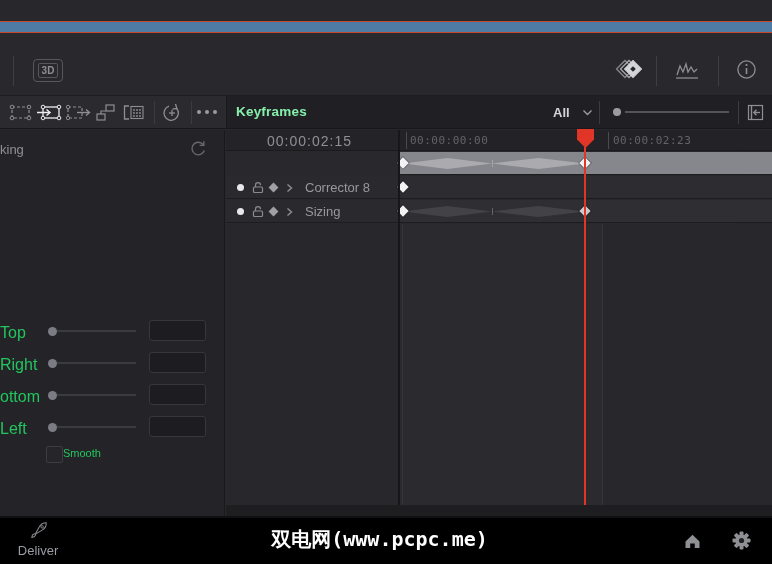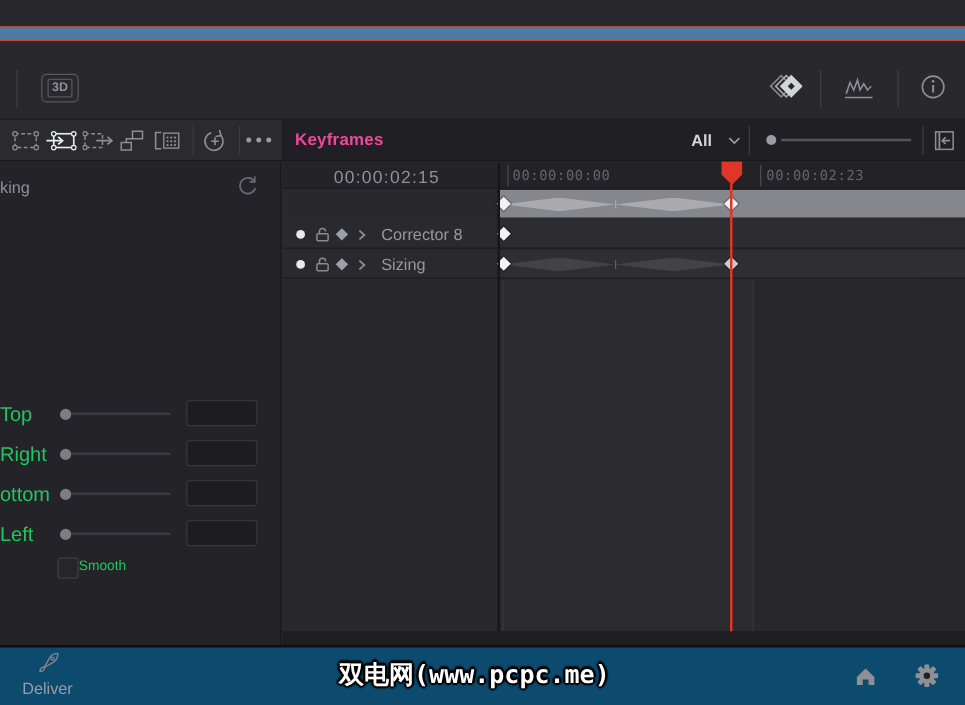--- a/index.html
+++ b/index.html
@@ -23,21 +23,21 @@
   .tb1-ico{top:25px;}
 
   
   .toolbar2{left:0;top:96px;width:772px;height:33px;background:#2b2b2f;
             border-bottom:1px solid #18181b;box-sizing:border-box;}
   .kf-header{left:226px;top:0;width:546px;height:32px;background:#202024;border-left:1px solid #1a1a1d;box-sizing:border-box;}
   .tool-ico{top:8px;}
   .tb2-sep{top:5px;width:1px;height:23px;background:#3b3b41;}
   .dots{left:197px;top:14px;width:24px;height:5px;display:flex;gap:4px;}
   .dots i{width:4px;height:4px;border-radius:50%;background:#9a9aa0;}
-  .kf-title{left:9px;top:8px;font-size:13.5px;font-weight:bold;color:#ec4899;letter-spacing:.2px;}
+  .kf-title{left:9px;top:8px;font-size:13.5px;font-weight:bold;color:#86efac;letter-spacing:.2px;}
   .all-label{left:326px;top:9px;font-size:13px;font-weight:bold;color:#d4d5d9;}
   .all-chev{left:355px;top:13px;}
   .hdr-sep{top:5px;width:1px;height:23px;background:#3b3b41;}
   .zoom-dot{left:386px;top:12px;width:8px;height:8px;border-radius:50%;background:#9b9ba1;}
   .zoom-line{left:398px;top:15px;width:104px;height:2px;background:#54545a;}
 
   
   .left-panel{left:0;top:130px;width:225px;height:386px;background:#242428;border-right:1px solid #19191c;box-sizing:border-box;}
   .lp-header{left:0;top:12px;font-size:13px;color:#8f8f97;}
   .lp-reset{left:188px;top:9px;}
@@ -77,21 +77,21 @@
   .kf-body-hd{left:0;top:94px;width:172px;height:281px;background:#28282c;}
   .kf-body-tl{left:174px;top:94px;width:372px;height:281px;background:#2b2b2f;}
   .gridline{top:94px;width:1px;height:281px;background:rgba(255,255,255,.055);}
   .dark-right{left:377px;top:94px;width:169px;height:281px;background:rgba(0,0,0,.05);}
   .gutter{left:0;top:375px;width:546px;height:11px;background:#1e1e21;}
   .ph-flag{left:351px;top:-1px;width:17px;height:19px;background:#e03527;
            clip-path:polygon(0 0,100% 0,100% 55%,50% 100%,0 55%);}
   .ph-line{left:358px;top:17px;width:2px;height:358px;background:#e03527;}
 
   
-  .bottom-bar{left:0;top:516px;width:772px;height:48px;background:#0c4a6e;border-top:2px solid #101013;box-sizing:border-box;}
+  .bottom-bar{left:0;top:516px;width:772px;height:48px;background:#000000;border-top:2px solid #101013;box-sizing:border-box;}
   .deliver{left:8px;top:2px;width:60px;height:42px;display:flex;flex-direction:column;align-items:center;}
   .deliver-label{font-size:13px;color:#9a9da2;margin-top:2px;}
   .watermark{left:50%;top:8px;transform:translateX(-53%);font-family:"DejaVu Sans Mono",monospace;
              font-size:20px;font-weight:bold;color:#ffffff;white-space:nowrap;
              text-shadow:-2px 0 1px #000,2px 0 1px #000,0 -2px 1px #000,0 2px 1px #000,
                          -1px -1px 1px #000,1px 1px 1px #000,1px -1px 1px #000,-1px 1px 1px #000;}
 </style>
 </head>
 <body>
 

